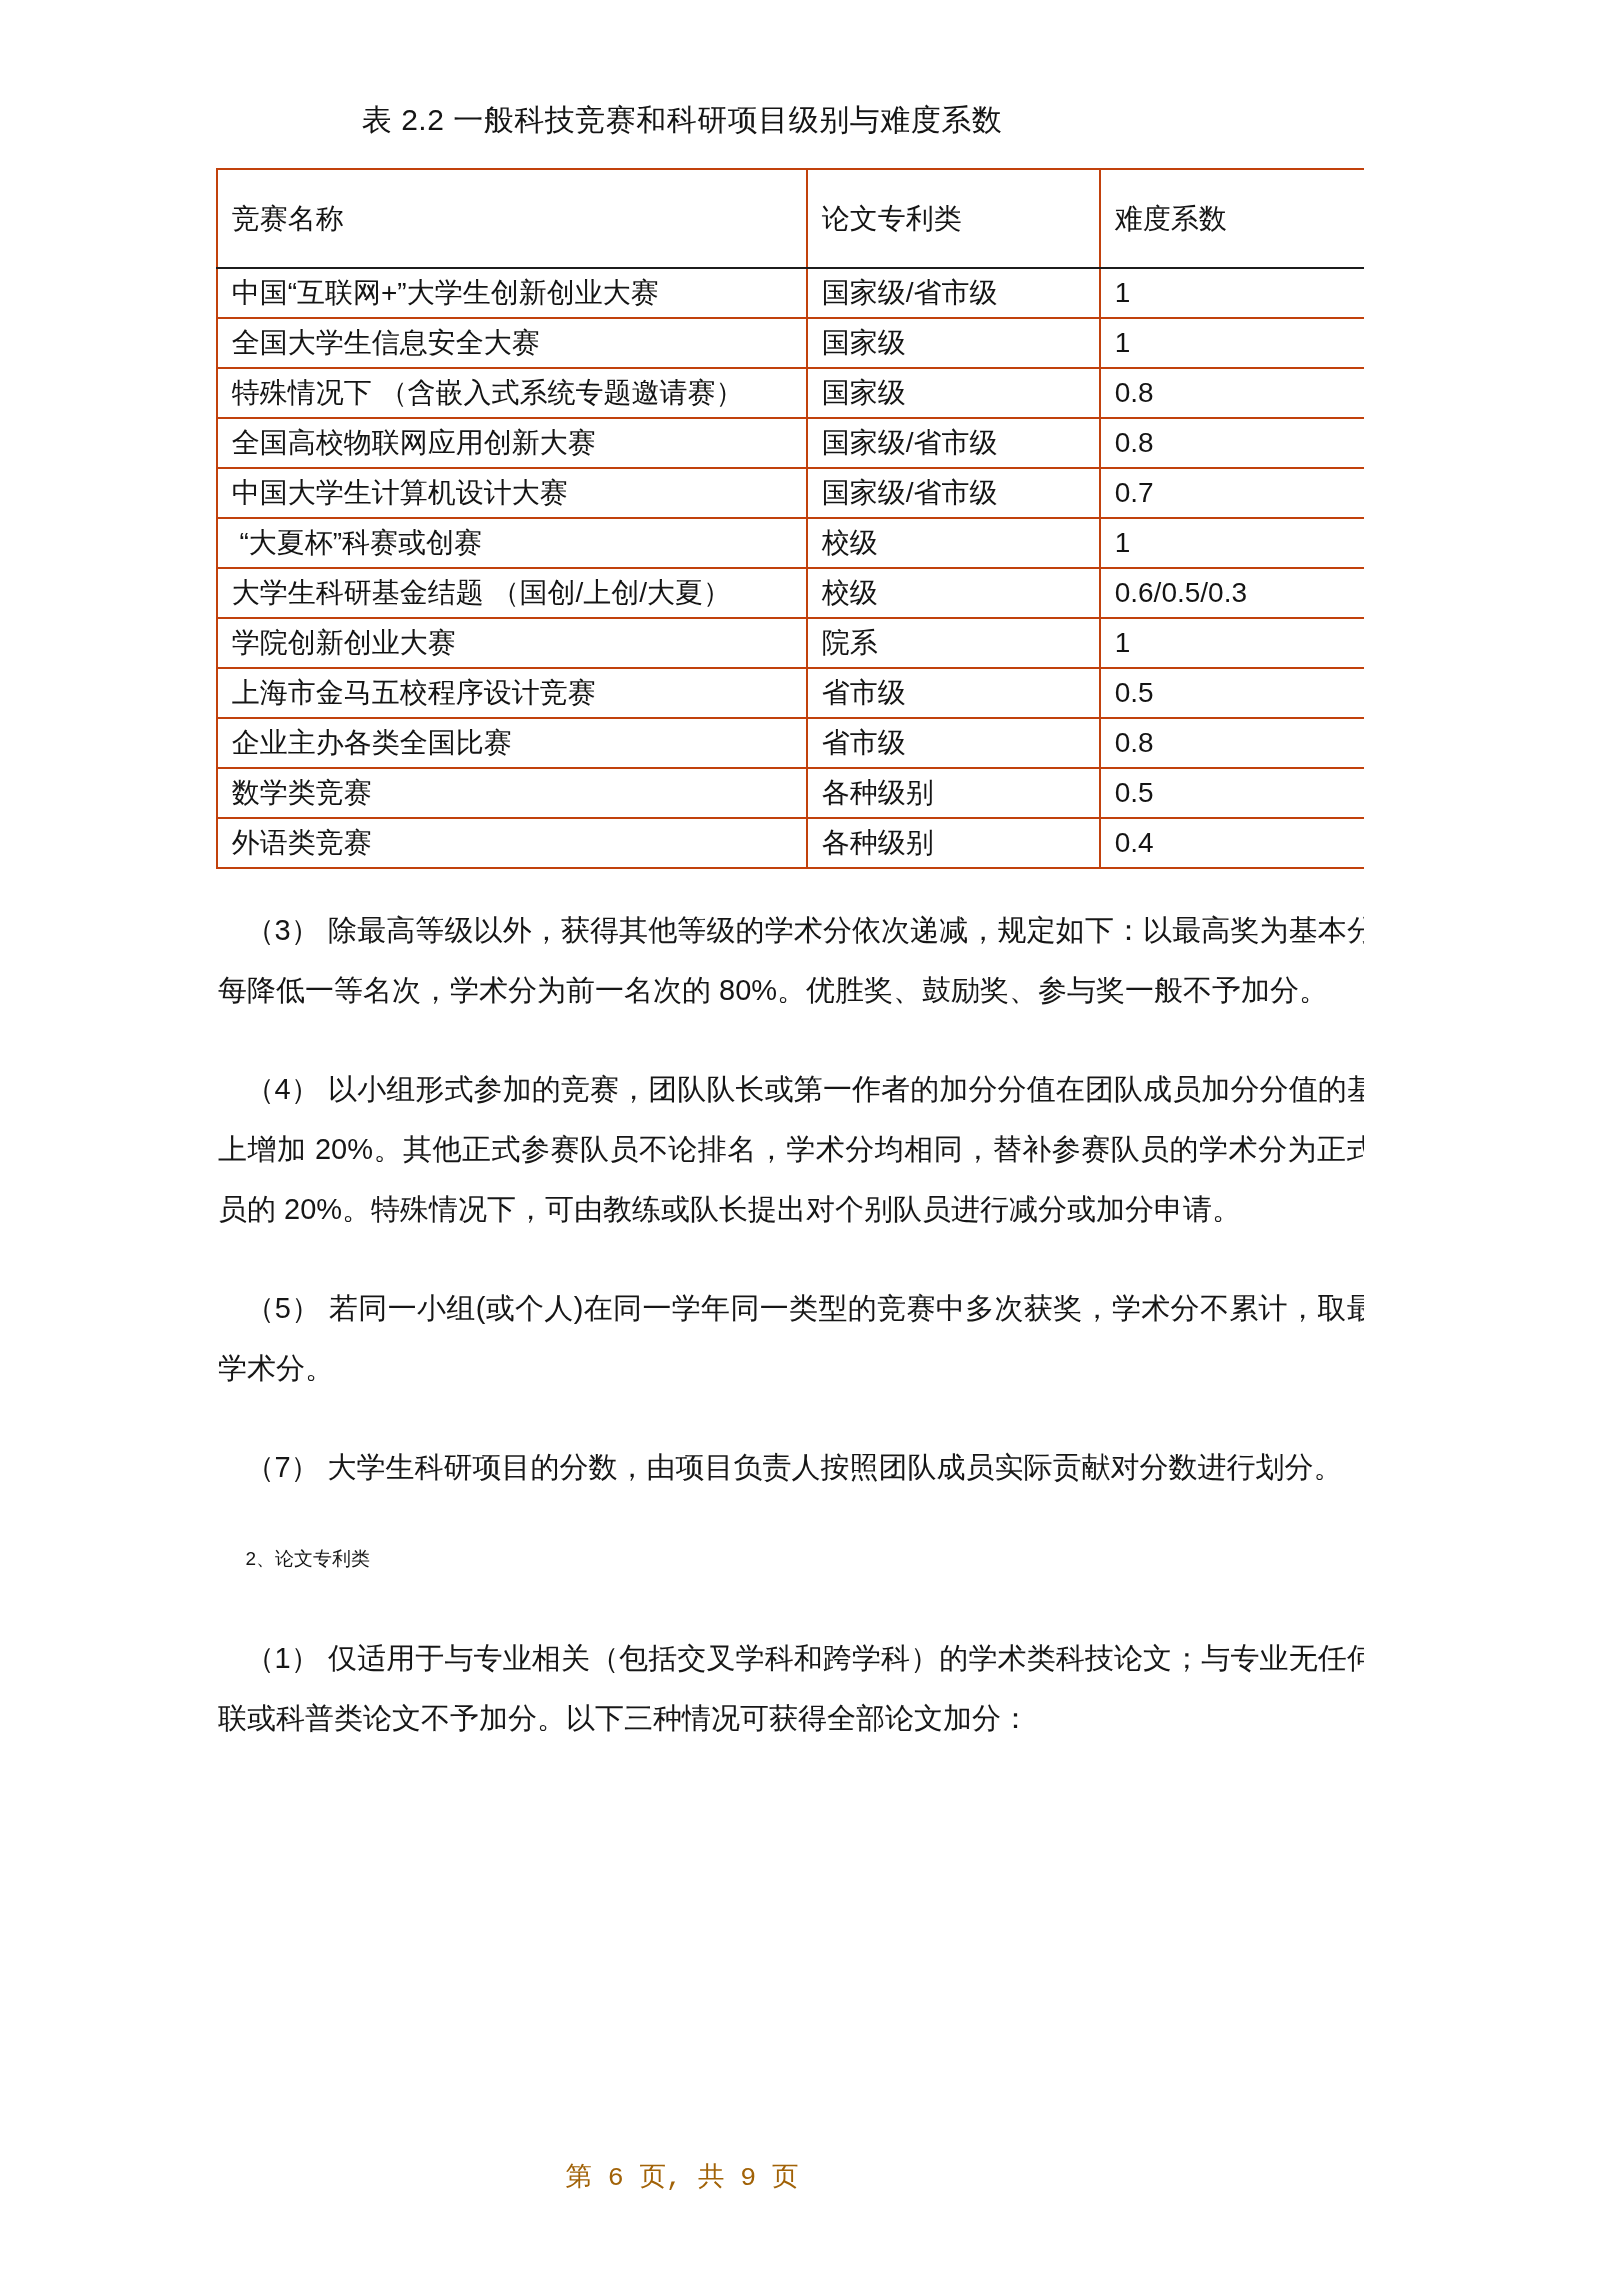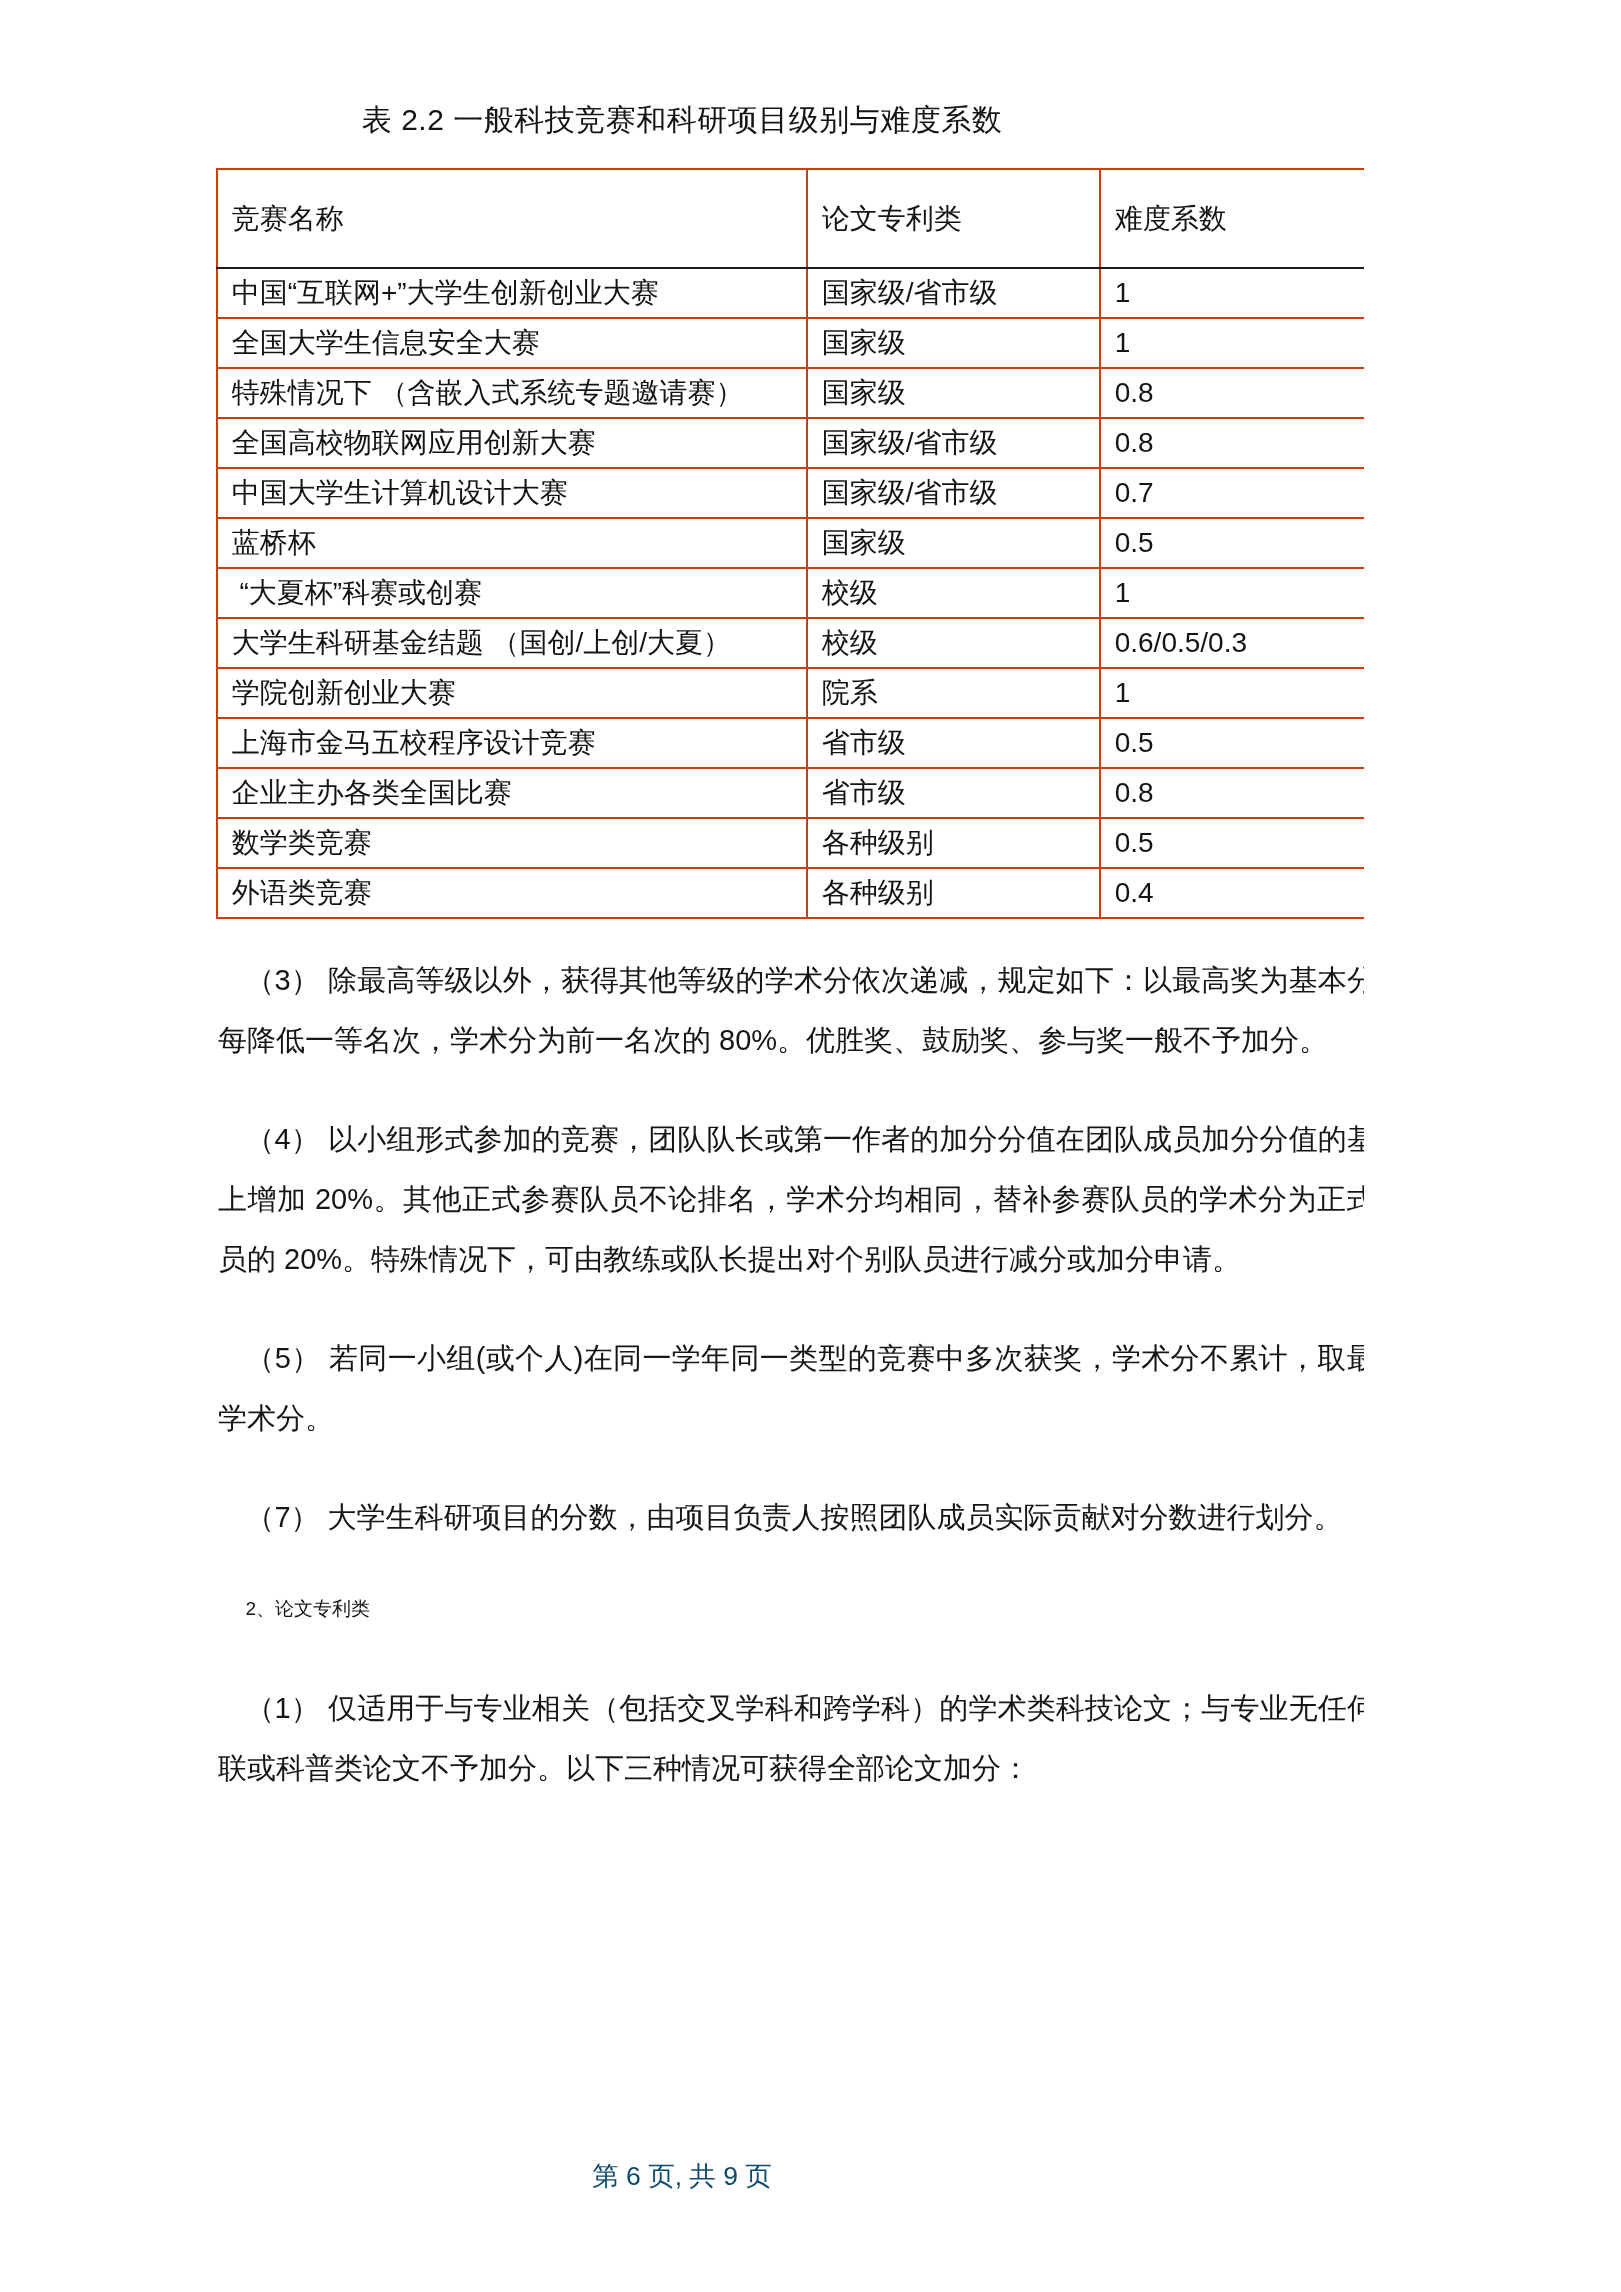--- a/index.html
+++ b/index.html
@@ -65,23 +65,23 @@
     text-indent: 27.4px;
     margin-top: 32px;
     color: #161616;
   }
   .page-footer {
     position: absolute;
     left: 0;
     top: 2158px;
     width: 100%;
     text-align: center;
-    font-family: Liberation Sans, sans-serif;
+    font-family: Liberation Mono, monospace;
     font-size: 26.5px;
-    color: #0c4a6e;
+    color: #a16207;
   }
 </style>
 </head>
 <body>
 
 <div class="page">
 
   <div class="doc-title">表 2.2 一般科技竞赛和科研项目级别与难度系数</div>
 
   <table class="comp-table">
@@ -115,25 +115,20 @@
         </tr>
         <tr>
           <td>全国高校物联网应用创新大赛</td>
           <td>国家级/省市级</td>
           <td>0.8</td>
         </tr>
         <tr>
           <td>中国大学生计算机设计大赛</td>
           <td>国家级/省市级</td>
           <td>0.7</td>
-        </tr>
-        <tr>
-          <td>蓝桥杯</td>
-          <td>国家级</td>
-          <td>0.5</td>
         </tr>
         <tr>
           <td> “大夏杯”科赛或创赛</td>
           <td>校级</td>
           <td>1</td>
         </tr>
         <tr>
           <td>大学生科研基金结题 （国创/上创/大夏）</td>
           <td>校级</td>
           <td>0.6/0.5/0.3</td>

